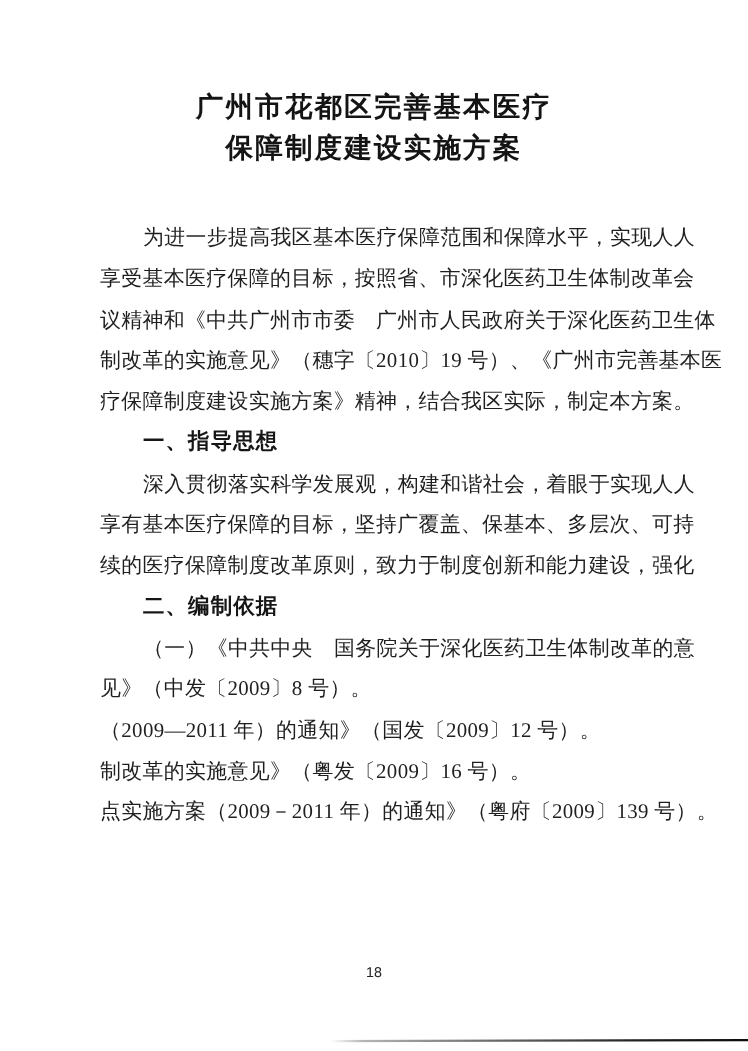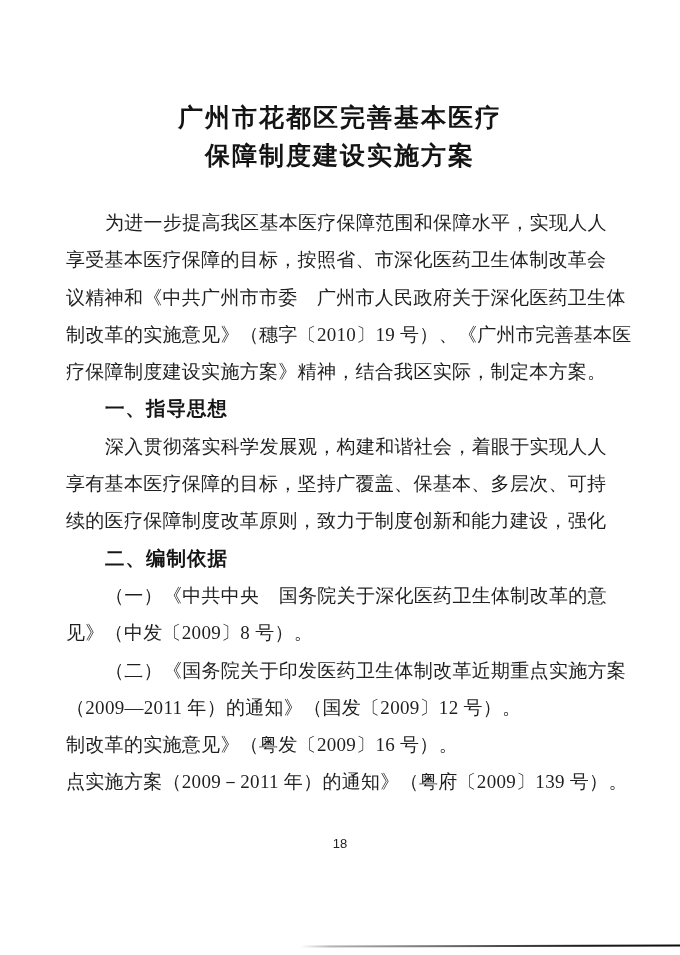--- a/index.html
+++ b/index.html
@@ -9,58 +9,58 @@
   }
   .page {
     position: relative;
     width: 680px;
     height: 955px;
     background: #ffffff;
     overflow: hidden;
     color: #1f1f1f;
   }
   .title-block {
-    padding-top: 98px;
+    padding-top: 78px;
     text-align: center;
     font-family: "Liberation Sans", "DejaVu Sans", sans-serif;
     font-weight: 700;
     font-size: 25px;
     letter-spacing: 2px;
     color: #141414;
   }
   .title-line {
     height: 38px;
     line-height: 38px;
   }
   .body-block {
-    margin-top: 30px;
-    padding: 0 66px;
+    margin-top: 44px;
+    padding: 0 91px;
     font-family: "Liberation Serif", "DejaVu Serif", serif;
     font-size: 19px;
     letter-spacing: 0.3px;
     color: #1f1f1f;
   }
   .line {
     height: 37.3px;
     line-height: 37.3px;
     white-space: nowrap;
   }
   .indent {
     padding-left: 39px;
   }
   .heading {
-    font-family: Liberation Serif, serif;
+    font-family: Liberation Mono, monospace;
     font-weight: 700;
     font-size: 19.5px;
     letter-spacing: 1px;
     color: #161616;
   }
   .page-number {
     position: absolute;
-    top: 836px;
+    top: 876px;
     left: 0;
     right: 0;
     text-align: center;
     font-family: "Liberation Sans", "DejaVu Sans", sans-serif;
     font-size: 13px;
     color: #222222;
   }
   .scan-line {
     position: absolute;
     top: 945px;
@@ -97,21 +97,20 @@
 
     <div class="line indent">深入贯彻落实科学发展观，构建和谐社会，着眼于实现人人</div>
     <div class="line">享有基本医疗保障的目标，坚持广覆盖、保基本、多层次、可持</div>
     <div class="line">续的医疗保障制度改革原则，致力于制度创新和能力建设，强化</div>
 
     <div class="line indent heading">二、编制依据</div>
 
     <div class="line indent">（一）《中共中央　国务院关于深化医药卫生体制改革的意</div>
     <div class="line">见》（中发〔2009〕8 号）。</div>
 
-    <div class="line indent">（二）《国务院关于印发医药卫生体制改革近期重点实施方案</div>
     <div class="line">（2009—2011 年）的通知》（国发〔2009〕12 号）。</div>
 
     <div class="line">制改革的实施意见》（粤发〔2009〕16 号）。</div>
 
     <div class="line">点实施方案（2009－2011 年）的通知》（粤府〔2009〕139 号）。</div>
   </div>
 
   <div class="page-number">18</div>
 
   <div class="scan-line"></div>

